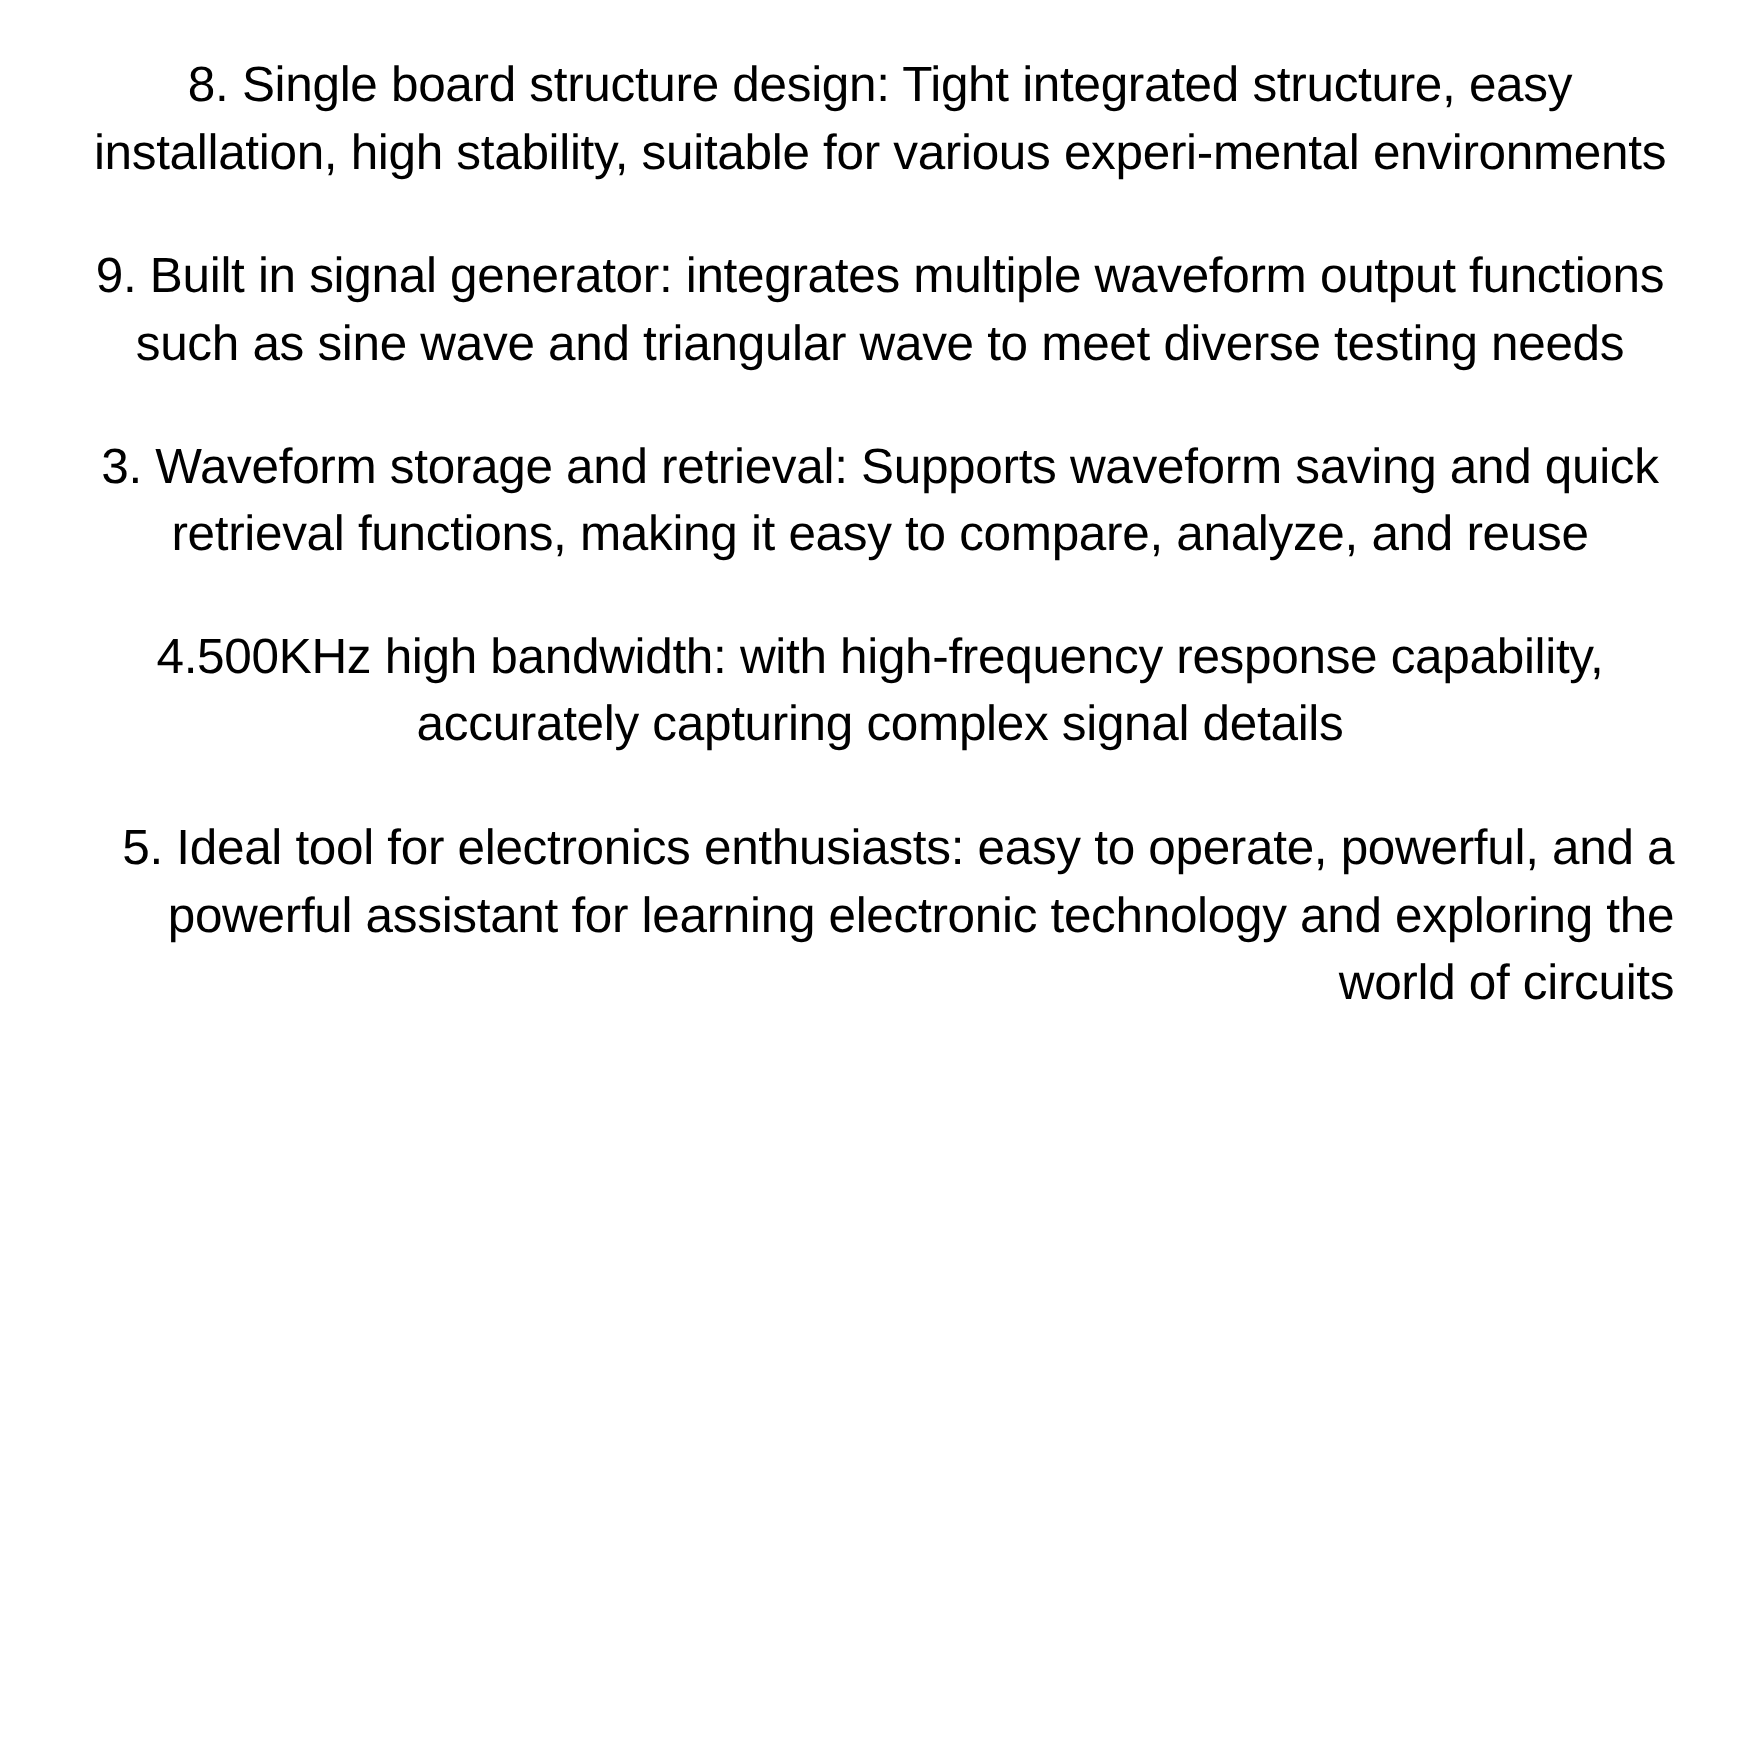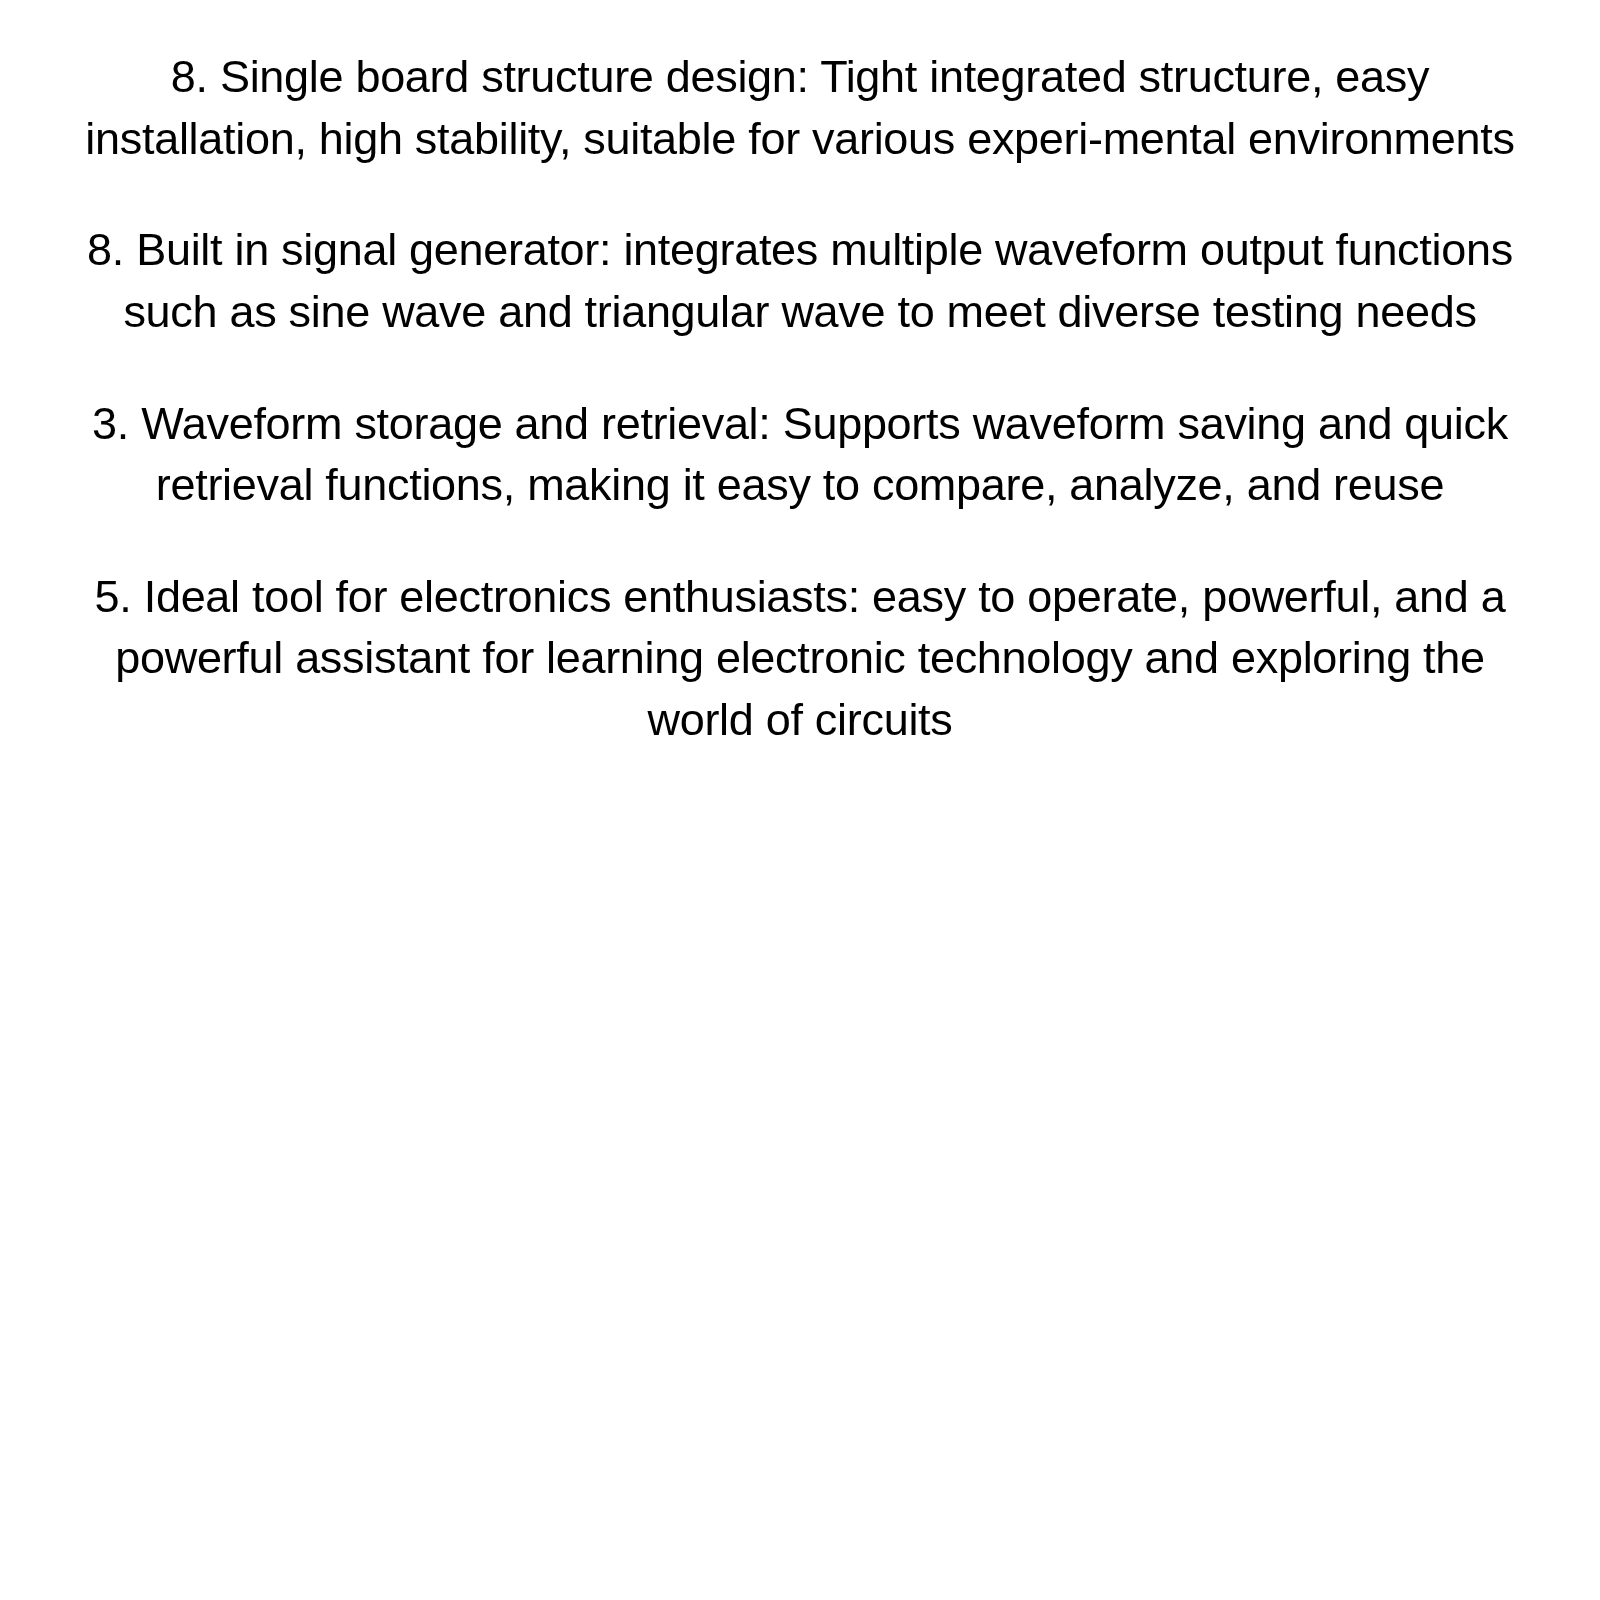--- a/index.html
+++ b/index.html
@@ -46,28 +46,30 @@
   }
   .feature {
     font-size: 45px;
     line-height: 1.37;
     text-align: center;
     margin: 0 0 50px 0;
     letter-spacing: -0.3px;
   }
   .feature:last-child {
     margin-bottom: 15px;
+    text-align: right;
   }
 </style>
 </head>
 <body>
 
 <div class="page">
 
 
   <div class="features">
     <p class="feature">8. Single board structure design: Tight integrated structure, easy installation, high stability, suitable for various experi-mental environments</p>
-    <p class="feature">8. Built in signal generator: integrates multiple waveform output functions such as sine wave and triangular wave to meet diverse testing needs</p>
+    <p class="feature">9. Built in signal generator: integrates multiple waveform output functions such as sine wave and triangular wave to meet diverse testing needs</p>
     <p class="feature">3. Waveform storage and retrieval: Supports waveform saving and quick retrieval functions, making it easy to compare, analyze, and reuse</p>
+    <p class="feature">4.500KHz high bandwidth: with high-frequency response capability, accurately capturing complex signal details</p>
     <p class="feature">5. Ideal tool for electronics enthusiasts: easy to operate, powerful, and a powerful assistant for learning electronic technology and exploring the world of circuits</p>
   </div>
 
 </div>
 
 </body></html>

